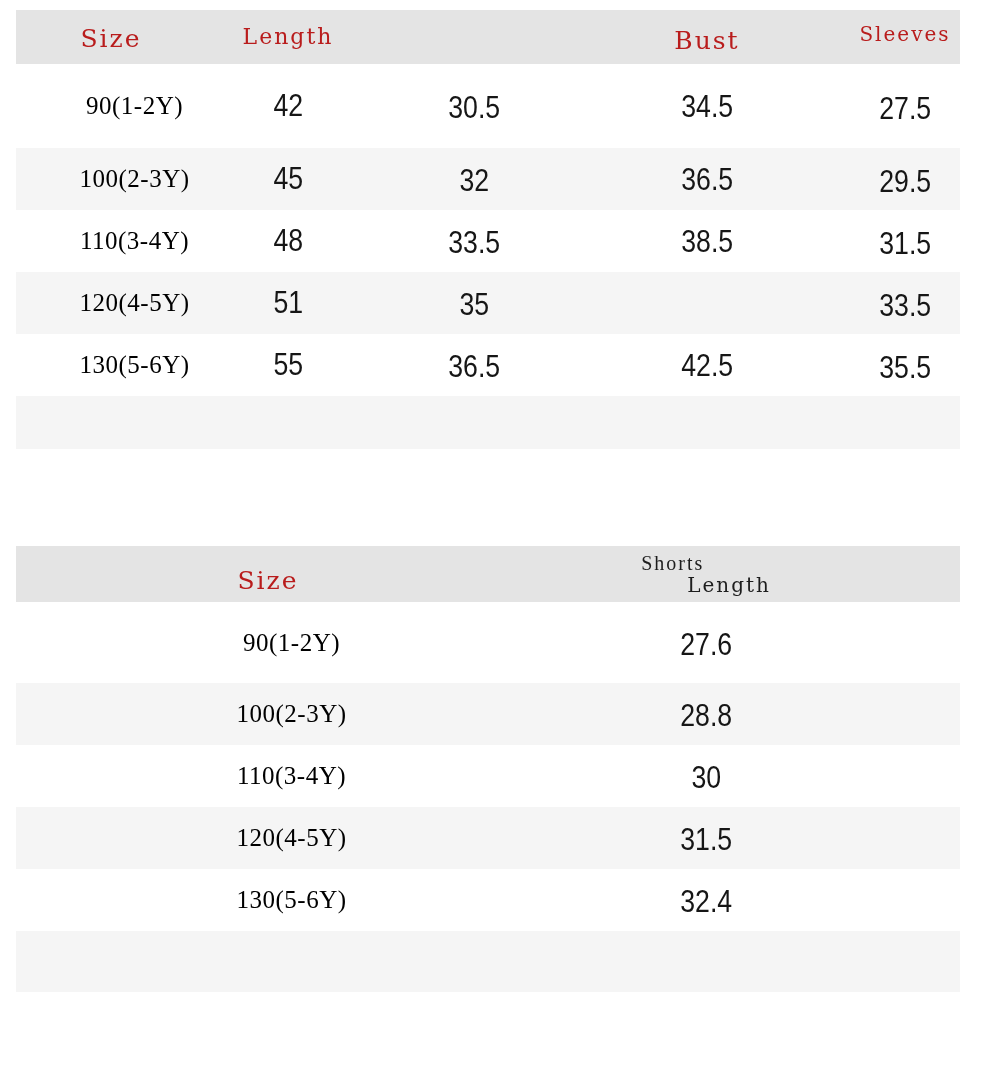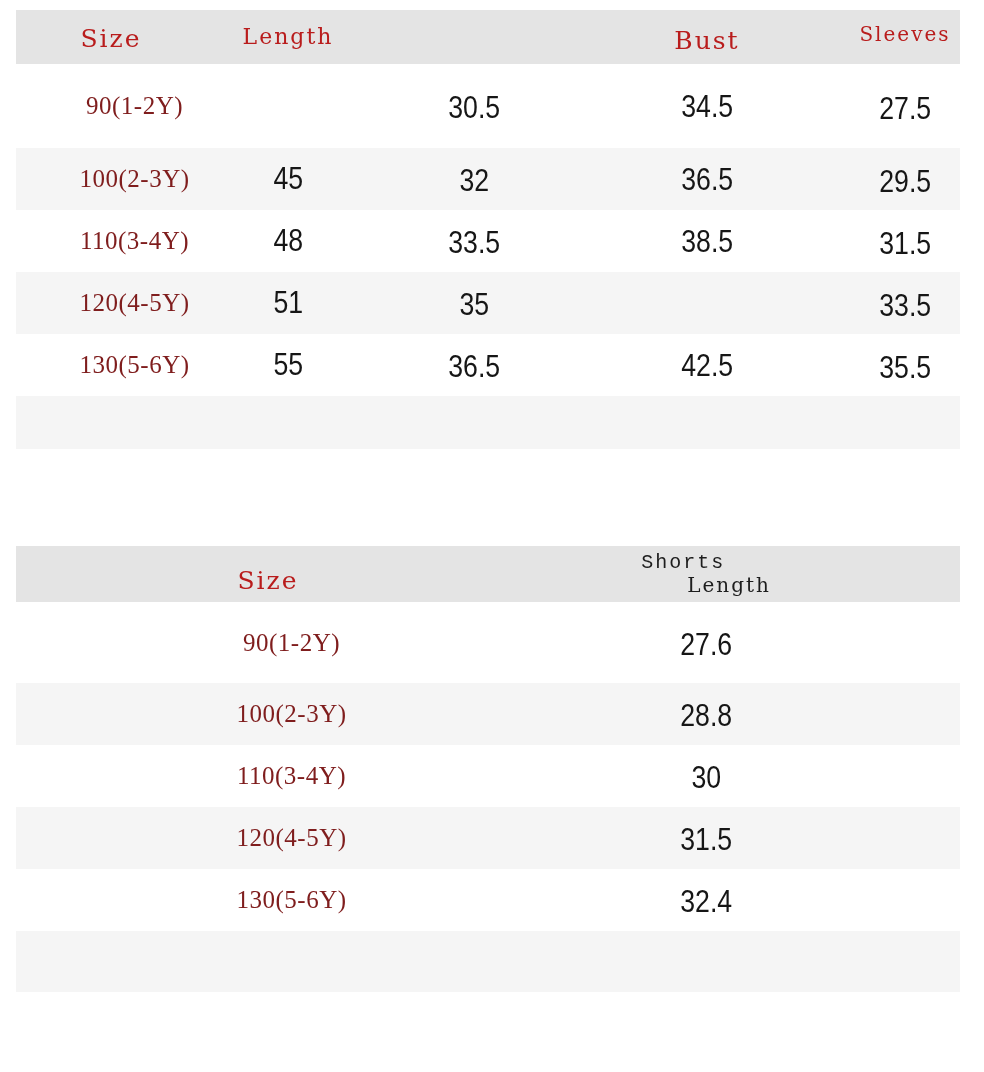--- a/index.html
+++ b/index.html
@@ -60,21 +60,21 @@
     font-family: "DejaVu Serif", "Liberation Serif", serif;
     letter-spacing: 2px;
     color: #b91c1c;
   }
 
   
   .size-label {
     font-family: "Liberation Serif", serif;
     font-size: 25px;
     letter-spacing: 0.5px;
-    color: #7f1d1d;
+    color: #000000;
     margin-left: 47px;
   }
 
   
   .num {
     font-family: "Liberation Sans", sans-serif;
     font-size: 31px;
     font-weight: 400;
     transform: scaleX(0.86);
     color: #161616;
@@ -130,21 +130,21 @@
 
   
   .stacked {
     display: flex;
     flex-direction: column;
     align-items: flex-start;
     line-height: 1.12;
   }
   .stacked .l1 {
     font-size: 20px;
-    font-family: Liberation Mono, monospace;
+    font-family: Liberation Serif, serif;
     letter-spacing: 2px;
     margin-left: 0px;
   }
   .stacked .l2 {
     font-size: 20px;
     font-family: "DejaVu Serif", "Liberation Serif", serif;
     letter-spacing: 2px;
     margin-left: 46px;
   }
 
@@ -163,20 +163,23 @@
       <div class="cell hcell h-size c-size">Size</div>
       <div class="cell hcell h-length c-length">Length</div>
       <div class="cell hcell h-bust c-bust">Bust</div>
       <div class="cell hcell h-sleeves c-sleeves">Sleeves</div>
     </div>
 
     <div class="row data first odd">
       <div class="cell c-size">
           <span class="size-label">90(1-2Y)</span>
         </div>
+      <div class="cell c-length">
+          <span class="num">42</span>
+        </div>
       <div class="cell c-shoulder">
           <span class="num">30.5</span>
         </div>
       <div class="cell c-bust">
           <span class="num">34.5</span>
         </div>
       <div class="cell c-sleeves">
           <span class="num">27.5</span>
         </div>
     </div>

